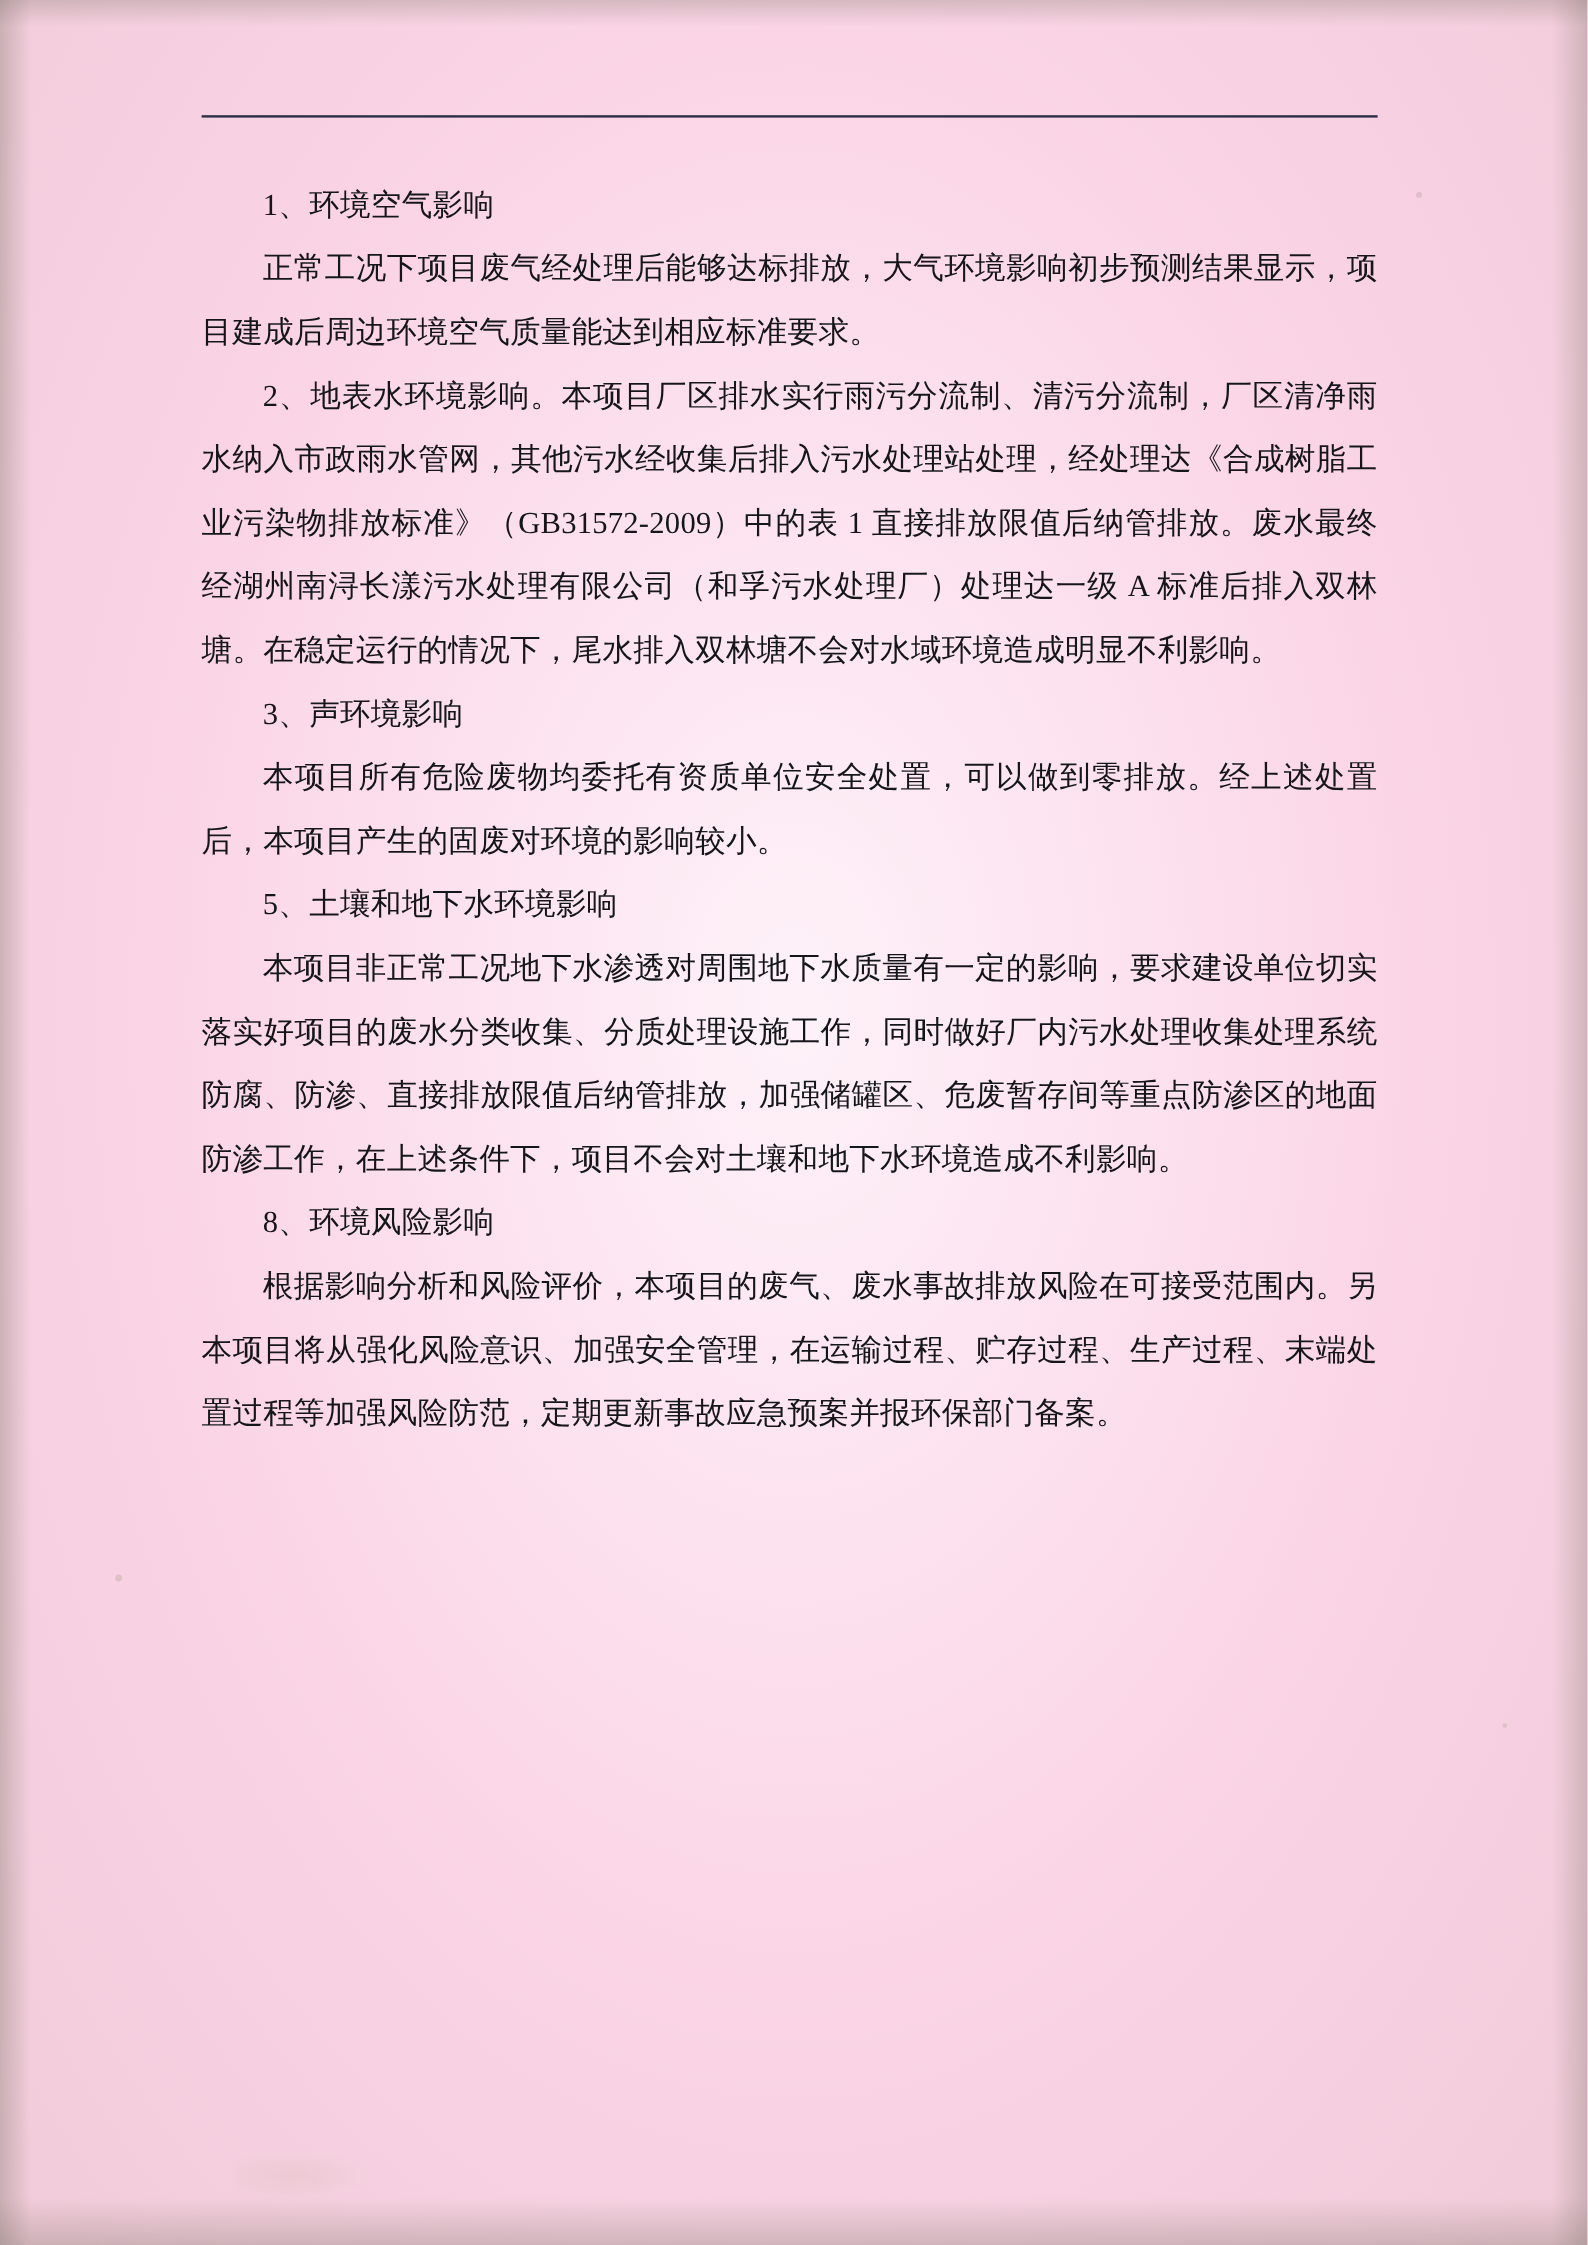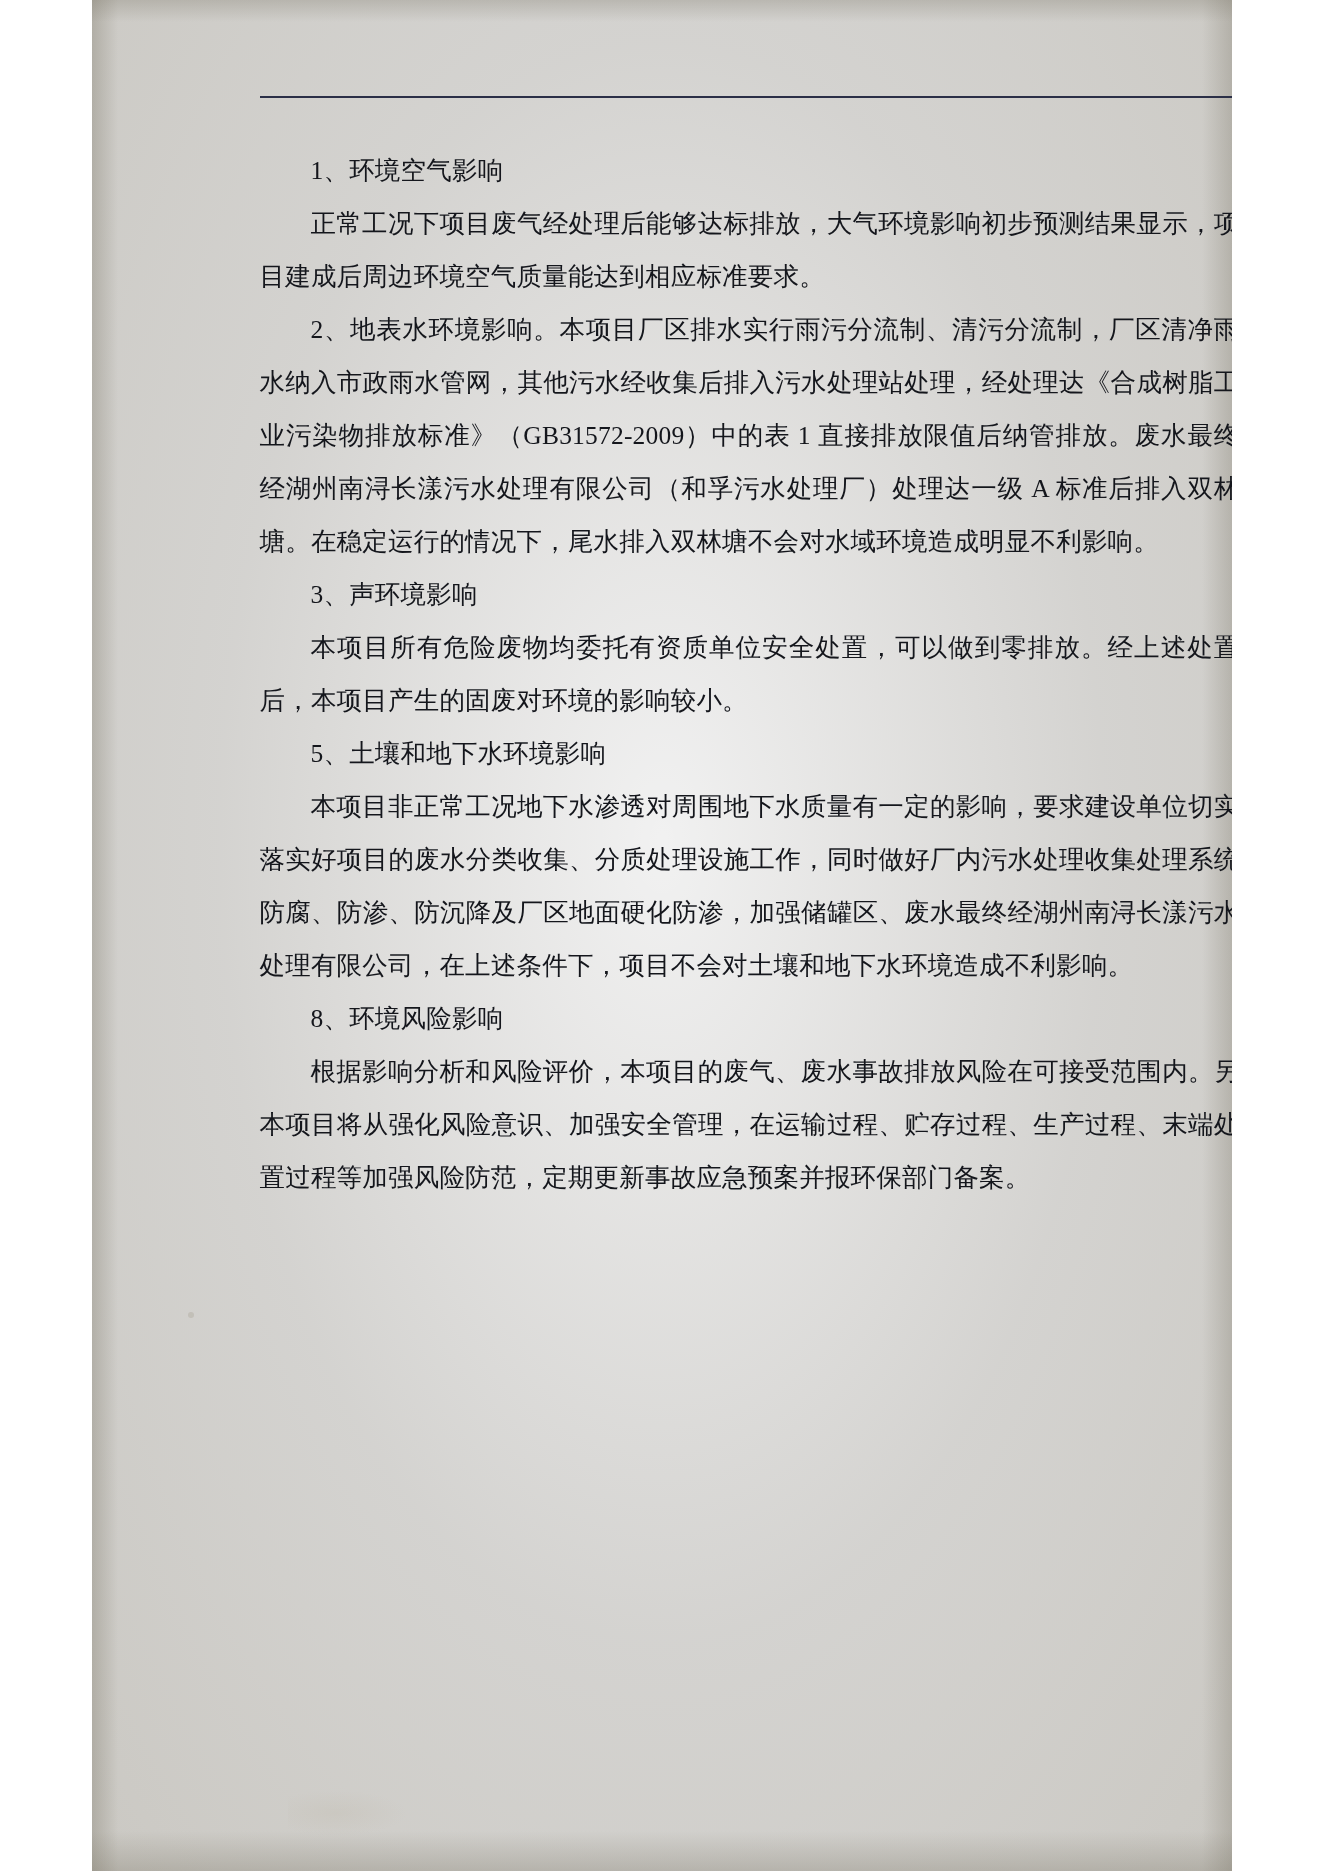--- a/index.html
+++ b/index.html
@@ -2,24 +2,24 @@
 <html><head>
 <meta charset="utf-8">
 <style>
   html, body {
     margin: 0;
     padding: 0;
     background: #ffffff;
   }
   .page {
     position: relative;
-    width: 1140px;
+    width: 1323px;
     height: 1871px;
     margin: 0 auto;
-    background: #a3a3a3;
+    background: #f9a8d4;
     overflow: hidden;
   }
   
   .paper-tint {
     position: absolute;
     inset: 0;
     background:
       radial-gradient(ellipse at 50% 45%, rgba(255,255,255,0.85) 0%, rgba(252,250,245,0.55) 55%, rgba(235,231,221,0.55) 100%);
     pointer-events: none;
   }
@@ -110,20 +110,20 @@
   <div class="content">
     <div class="header-rule"></div>
 
     <div class="body-text">
       <p class="heading">1、环境空气影响</p>
       <p class="para">正常工况下项目废气经处理后能够达标排放，大气环境影响初步预测结果显示，项目建成后周边环境空气质量能达到相应标准要求。</p>
       <p class="para">2、地表水环境影响。本项目厂区排水实行雨污分流制、清污分流制，厂区清净雨水纳入市政雨水管网，其他污水经收集后排入污水处理站处理，经处理达《合成树脂工业污染物排放标准》（GB31572-2009）中的表 1 直接排放限值后纳管排放。废水最终经湖州南浔长漾污水处理有限公司（和孚污水处理厂）处理达一级 A 标准后排入双林塘。在稳定运行的情况下，尾水排入双林塘不会对水域环境造成明显不利影响。</p>
       <p class="heading">3、声环境影响</p>
       <p class="para">本项目所有危险废物均委托有资质单位安全处置，可以做到零排放。经上述处置后，本项目产生的固废对环境的影响较小。</p>
       <p class="heading">5、土壤和地下水环境影响</p>
-      <p class="para">本项目非正常工况地下水渗透对周围地下水质量有一定的影响，要求建设单位切实落实好项目的废水分类收集、分质处理设施工作，同时做好厂内污水处理收集处理系统防腐、防渗、防沉降及厂区地面硬化防渗，加强储罐区、废水最终经湖州南浔长漾污水处理有限公司，在上述条件下，项目不会对土壤和地下水环境造成不利影响。</p>
+      <p class="para">本项目非正常工况地下水渗透对周围地下水质量有一定的影响，要求建设单位切实落实好项目的废水分类收集、分质处理设施工作，同时做好厂内污水处理收集处理系统防腐、防渗、直接排放限值后纳管排放，加强储罐区、危废暂存间等重点防渗区的地面防渗工作，在上述条件下，项目不会对土壤和地下水环境造成不利影响。</p>
       <p class="heading">8、环境风险影响</p>
       <p class="para">根据影响分析和风险评价，本项目的废气、废水事故排放风险在可接受范围内。另本项目将从强化风险意识、加强安全管理，在运输过程、贮存过程、生产过程、末端处置过程等加强风险防范，定期更新事故应急预案并报环保部门备案。</p>
     </div>
   </div>
 
   <div class="stamp-hint"></div>
 </div>
 
 </body></html>

